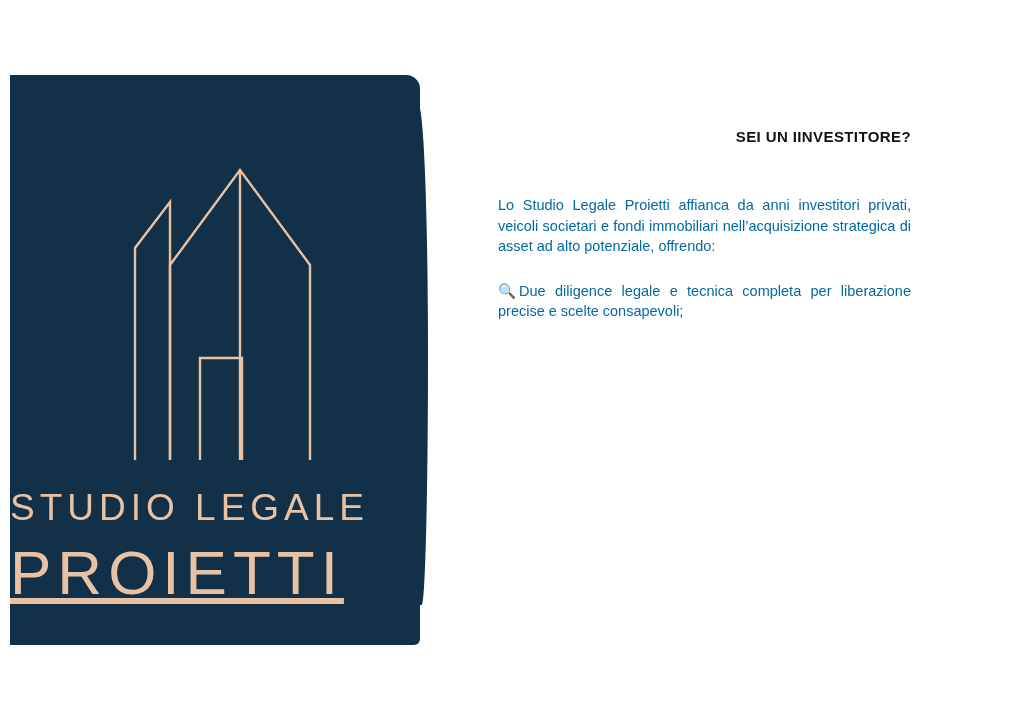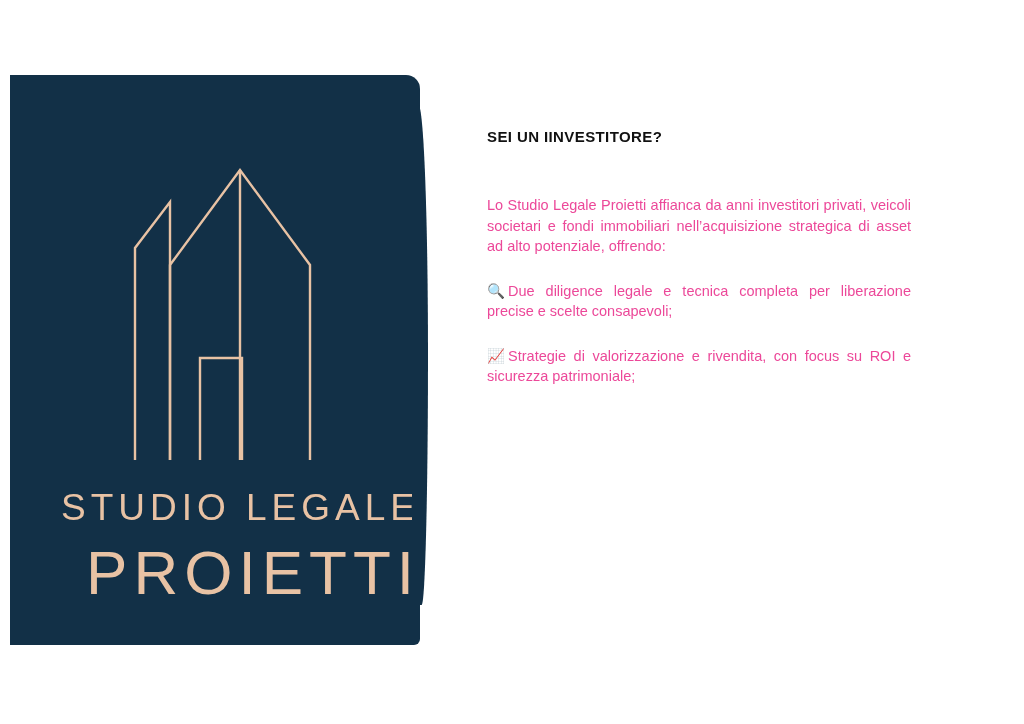--- a/index.html
+++ b/index.html
@@ -46,57 +46,58 @@
     top: 55px;
     width: 250px;
     height: 330px;
   }
   #logo-mark svg { display: block; width: 100%; height: 100%; }
 
   .logo-text {
     position: absolute;
     left: 0;
     width: 100%;
-    text-align: right;
+    text-align: left;
     color: #e8c2a4;
     font-family: "Liberation Sans", sans-serif;
     font-weight: 400;
     letter-spacing: 4px;
   }
   #logo-line1 {
     top: 412px;
     font-size: 37px;
     letter-spacing: 5px;
   }
   #logo-line2 {
     top: 462px;
     font-size: 62px;
     letter-spacing: 6px;
+    text-decoration: underline;
   }
 
   
   #content {
     position: absolute;
     left: 487px;
     top: 128px;
     width: 424px;
   }
   #headline {
     font-size: 15px;
-    text-align: left;
+    text-align: right;
     letter-spacing: 0.4px;
     margin: 0 0 50px 0;
     color: #111;
   }
   .para {
     font-size: 14.5px;
     line-height: 1.42;
     text-align: justify;
-    margin: 0 0 24px 0;
-    color: #ec4899;
+    margin: 0 0 24px 11px;
+    color: #0369a1;
   }
   .para:last-child { margin-bottom: 0; }
   .bullet-icon {
     display: inline-block;
     margin-right: 3px;
   }
 </style>
 </head>
 <body>
 
@@ -123,18 +124,15 @@
 
   <h1 id="headline">SEI UN IINVESTITORE?</h1>
 
   <p class="para">Lo Studio Legale Proietti affianca da anni investitori privati, veicoli societari e fondi immobiliari nell’acquisizione strategica di asset ad alto potenziale, offrendo:</p>
 
   <p class="para">
     <span class="bullet-icon">🔍</span><span>Due diligence legale e tecnica completa per liberazione precise e scelte consapevoli;</span>
   </p>
 
 
-  <p class="para">
-    <span class="bullet-icon">📈</span><span>Strategie di valorizzazione e rivendita, con focus su ROI e sicurezza patrimoniale;</span>
-  </p>
 
 
 </div>
 
 </body></html>

